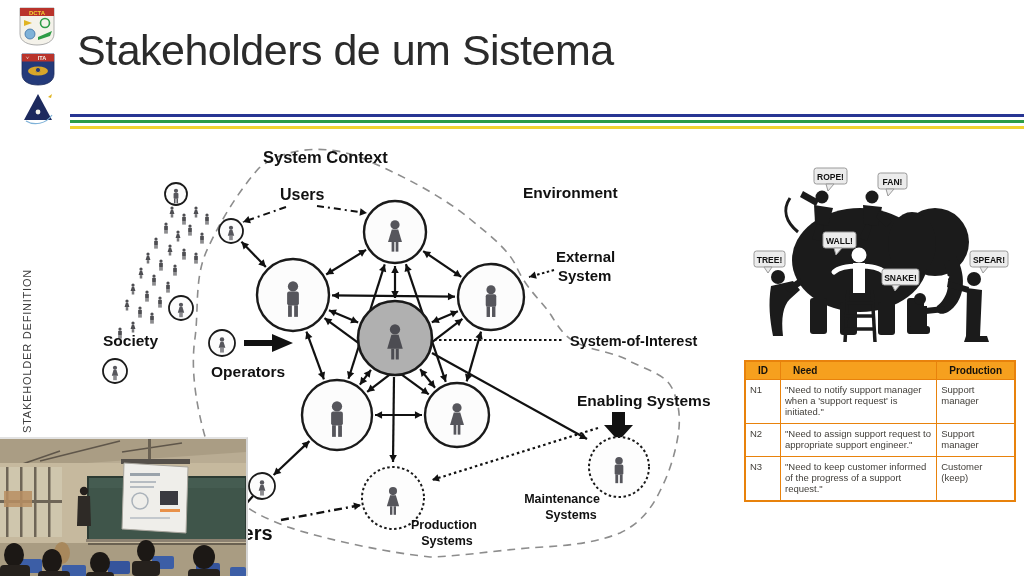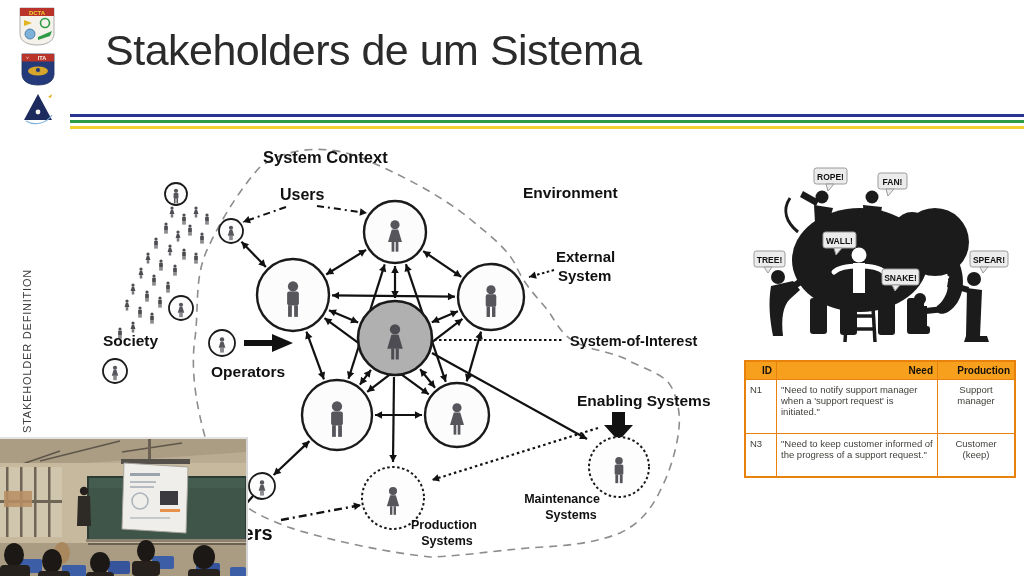--- a/index.html
+++ b/index.html
@@ -1,39 +1,39 @@
 <!DOCTYPE html>
 <html><head>
 <meta charset="utf-8">
 <style>
   html,body{margin:0;padding:0;background:#777;}
   #stage{position:relative;width:1024px;height:576px;background:#ffffff;overflow:hidden;
          font-family:"Liberation Sans",sans-serif;}
   
   #logo-col{position:absolute;left:18px;top:6px;width:40px;height:120px;}
   #slide-title{position:absolute;left:77px;top:26px;width:700px;font-size:43px;font-weight:300;
-               letter-spacing:-0.5px;color:#2b2b2b;margin-left:28px;}
+               letter-spacing:-0.5px;color:#2b2b2b;}
   .stripe{position:absolute;left:70px;right:0;height:3px;}
   #stripe-blue{top:114px;background:#283593;}
   #stripe-green{top:120px;background:#2e9c47;}
   #stripe-yellow{top:126px;background:#f2d230;}
   
   #vertical-label{position:absolute;left:21px;top:238px;height:195px;width:16px;
       writing-mode:vertical-rl;transform:rotate(180deg);font-size:11px;letter-spacing:0.8px;
       color:#3d3d3d;white-space:nowrap;}
   
   #diagram-svg{position:absolute;left:0;top:0;width:1024px;height:576px;}
   
   #needs-table{position:absolute;left:744px;top:360px;width:272px;border:2px solid #e8820c;
       border-collapse:collapse;font-size:9.5px;color:#44413c;background:#fff;}
-  #needs-table th{background:#f6a01e;color:#14110c;font-weight:bold;text-align:right;
-      border:1.5px solid #e8820c;padding:3px 4px;font-size:10px;}
-  #needs-table td{border:1.5px solid #e8820c;padding:4px 4px 16px 4px;vertical-align:top;}
+  #needs-table th{background:#f6a01e;color:#14110c;font-weight:bold;text-align:left;
+      border:1.5px solid #e8820c;padding:3px 12px;font-size:10px;}
+  #needs-table td{border:1.5px solid #e8820c;padding:4px 4px 6px 4px;vertical-align:top;}
   #needs-table td.idc{width:22px;}
-  #needs-table td.stk{width:68px;text-align:center;}
+  #needs-table td.stk{width:68px;}
   
   #webcam{position:absolute;left:0;top:437px;width:248px;height:139px;background:#b9ac93;
       border-top:2px solid #e2e2e2;border-right:2px solid #d4d4d4;box-sizing:border-box;}
   #webcam svg{display:block;}
 </style>
 </head>
 <body>
 
 <div id="stage">
 
@@ -364,20 +364,25 @@
         <th>Production</th>
       </tr>
     </thead>
     <tbody>
       <tr>
         <td class="idc">N1</td>
         <td>"Need to notify support manager when a 'support request' is initiated."</td>
         <td class="stk">Support manager</td>
       </tr>
       <tr>
+        <td class="idc">N2</td>
+        <td>"Need to assign support request to appropriate support engineer."</td>
+        <td class="stk">Support manager</td>
+      </tr>
+      <tr>
         <td class="idc">N3</td>
         <td>"Need to keep customer informed of the progress of a support request."</td>
         <td class="stk">Customer (keep)</td>
       </tr>
     </tbody>
   </table>
 
   <div id="webcam">
     <svg width="246" height="137" viewBox="0 0 246 137">
       <rect x="0" y="0" width="246" height="137" fill="#b9ac93"></rect>

